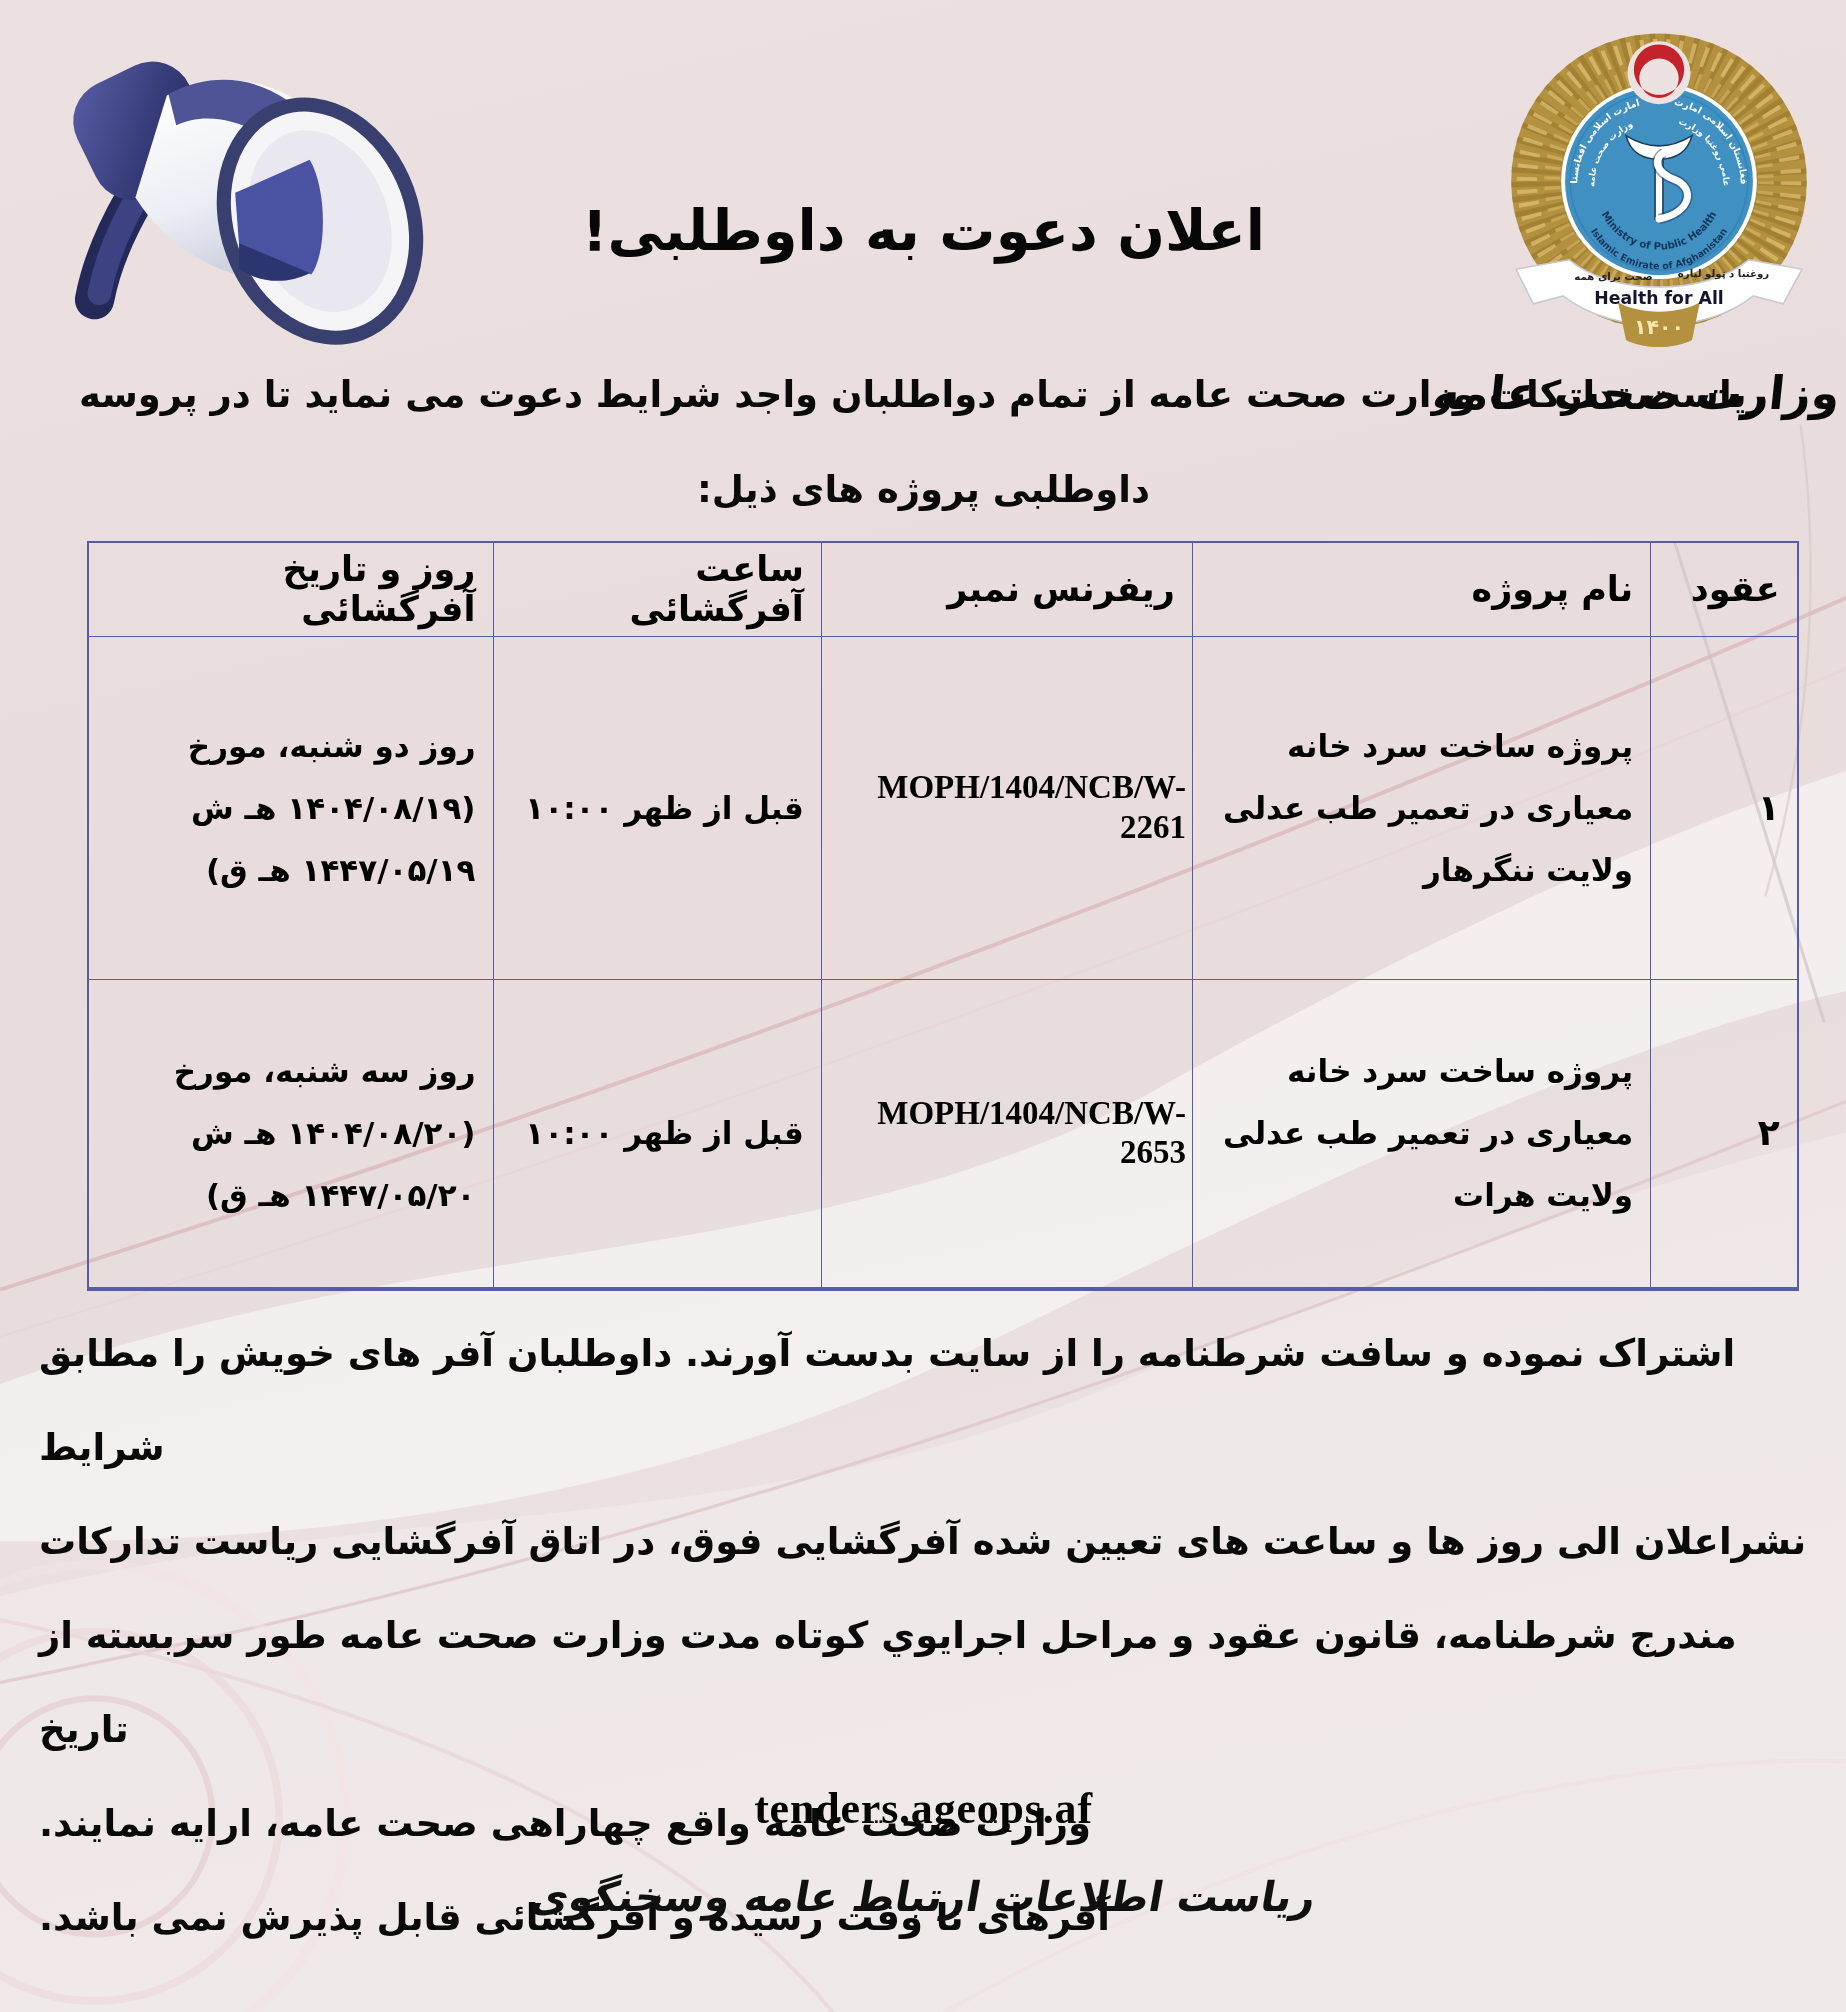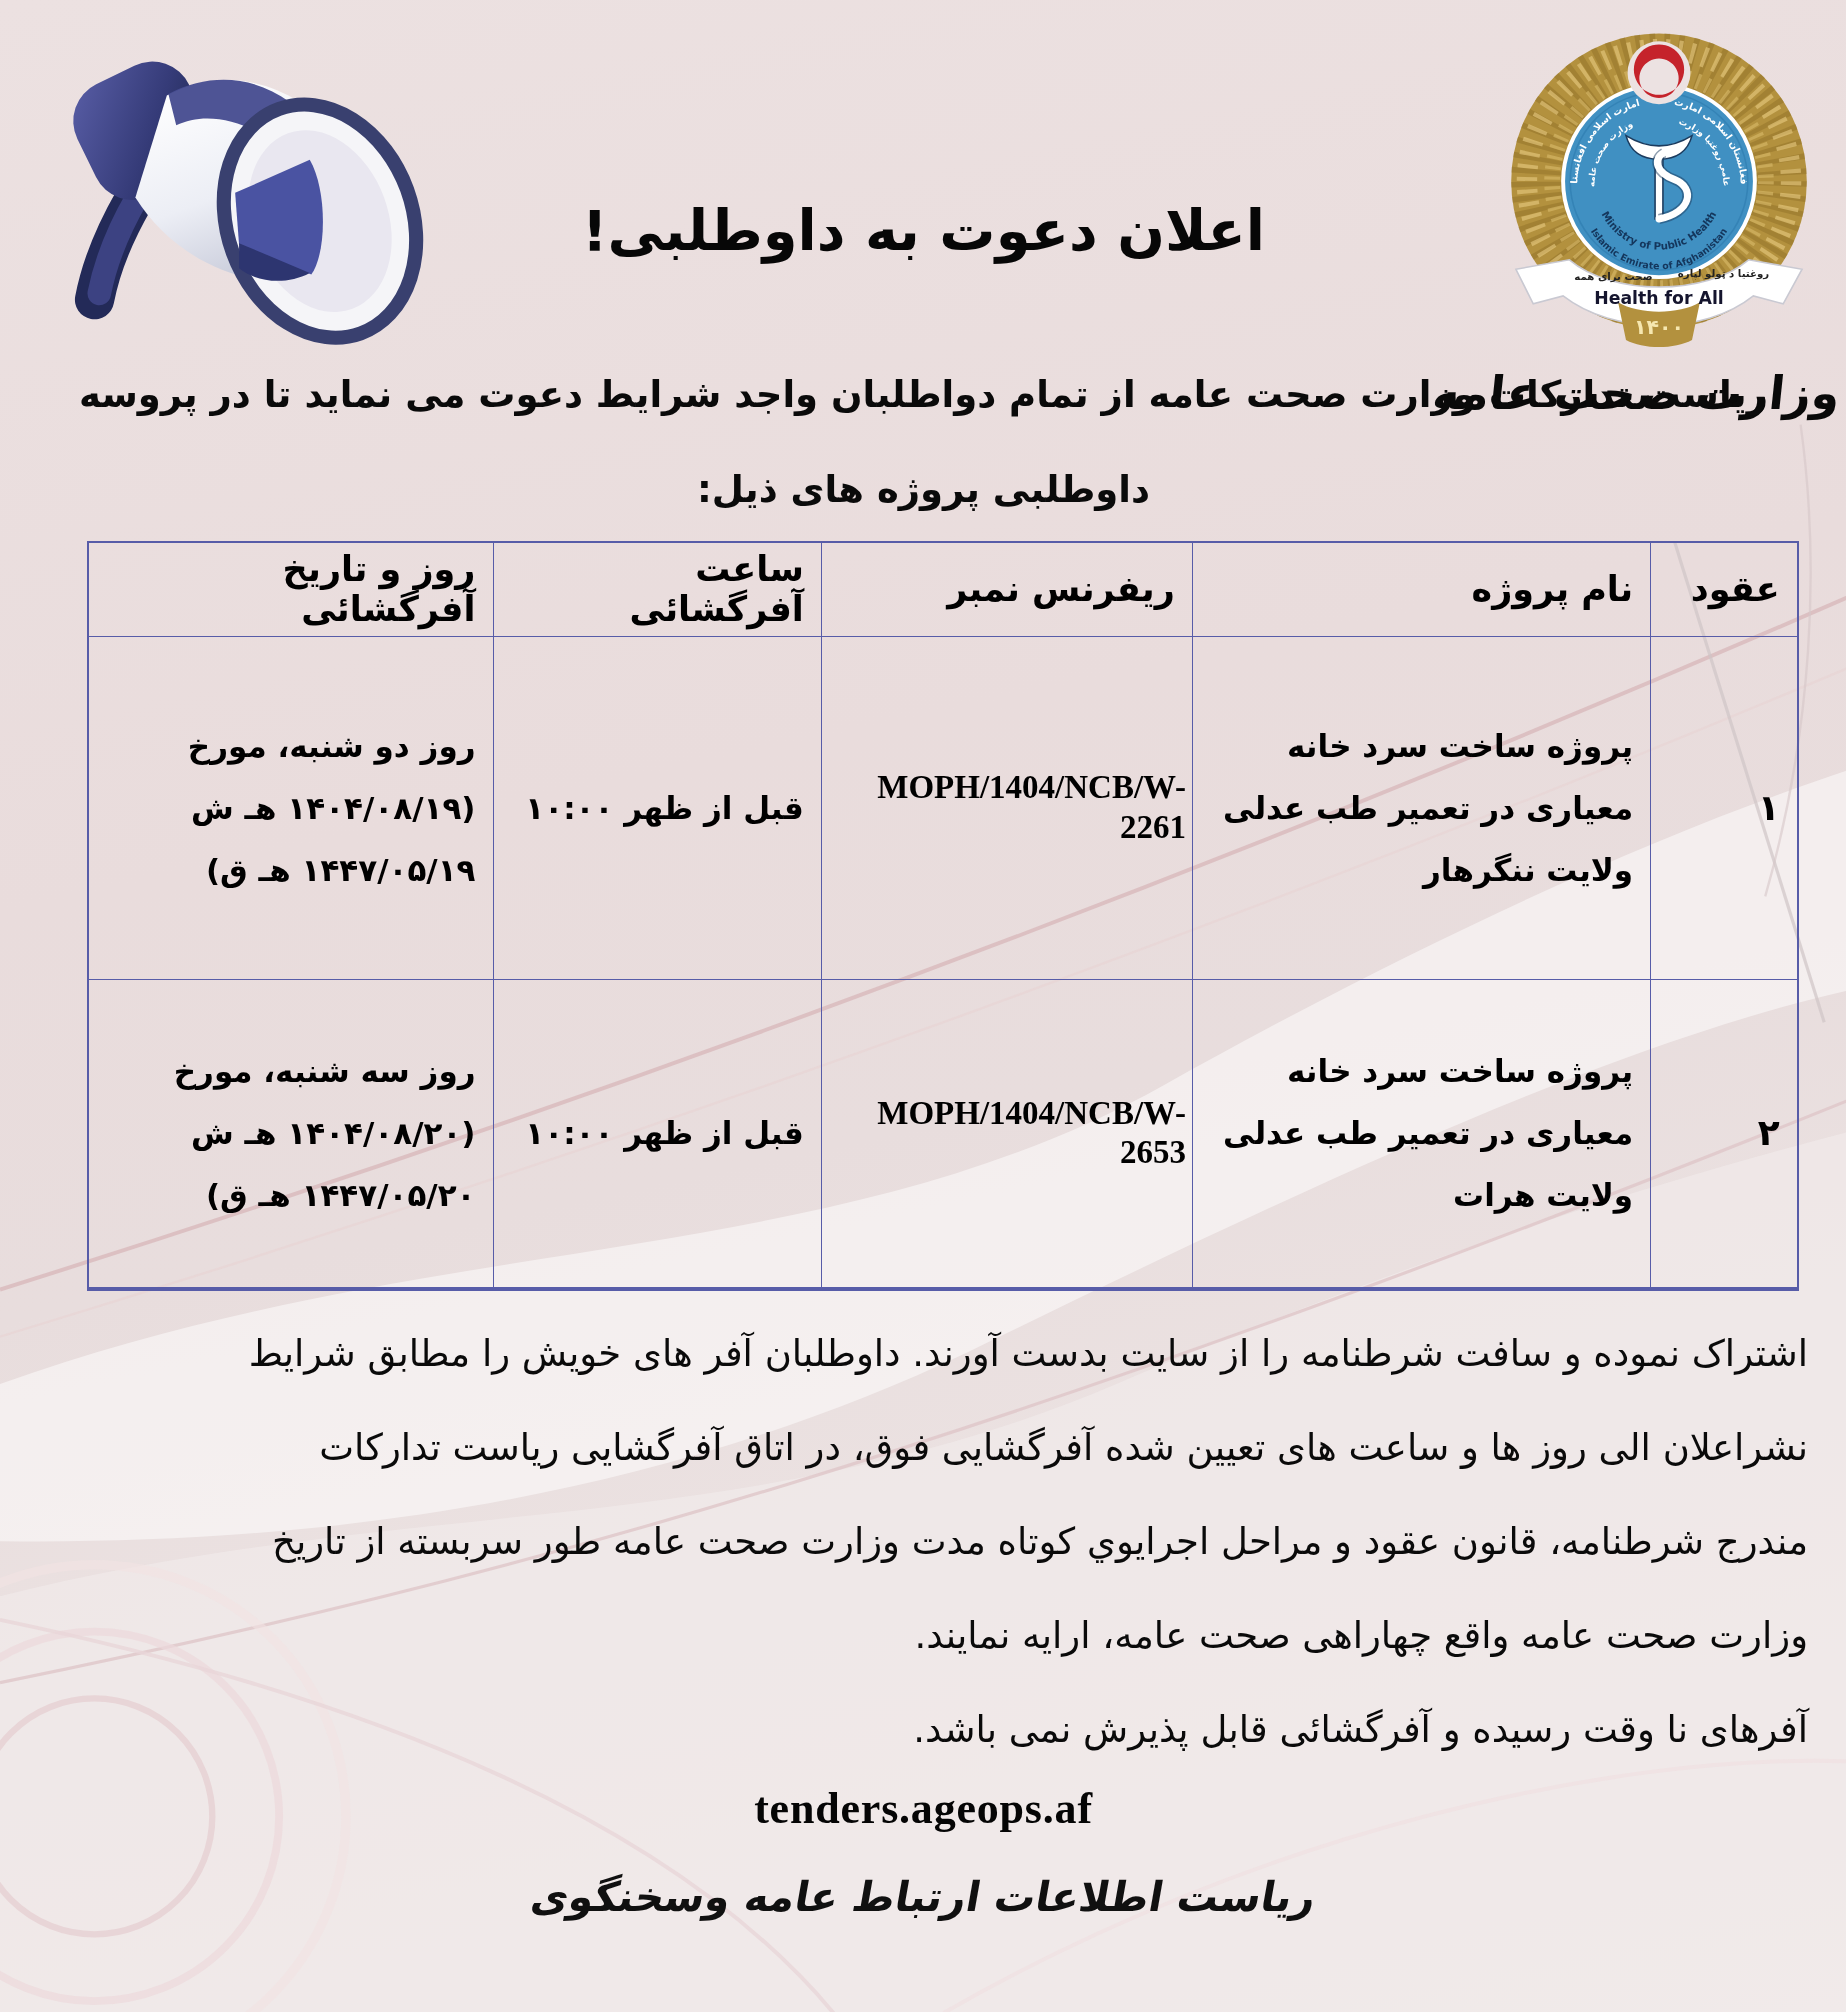--- a/index.html
+++ b/index.html
@@ -41,21 +41,21 @@
   .tender-table tbody tr.row-2{height:310px;}
   .tender-table td{font-size:31px;line-height:2.0;padding-left:14px;}
   .tender-table td.c-ref{
     font-family:Liberation Serif, serif;direction:ltr;
     font-size:33px;line-height:1.2;padding:4.7px 6.3px;
   }
   .tender-table td.c-num{font-size:36px;}
   .tender-table{border-bottom:4.7px solid #575ca8;}
   .body-text{
     position:absolute;left:39px;right:39px;top:1307px;z-index:3;
-    text-align:right;direction:rtl;font-size:37px;font-weight:normal;
+    text-align:left;direction:rtl;font-size:37px;font-weight:bold;
   }
   .body-text p{margin:0;line-height:94px;}
   .website{
     position:absolute;left:0;right:0;top:1783px;z-index:3;text-align:center;
     font-family:"Liberation Serif","DejaVu Serif",serif;font-weight:bold;font-size:44px;
     letter-spacing:0.8px;color:#050505;
   }
   .signature{
     position:absolute;left:0;right:0;top:1873px;z-index:3;text-align:center;
     direction:rtl;font-size:41px;font-weight:bold;color:#101010;

